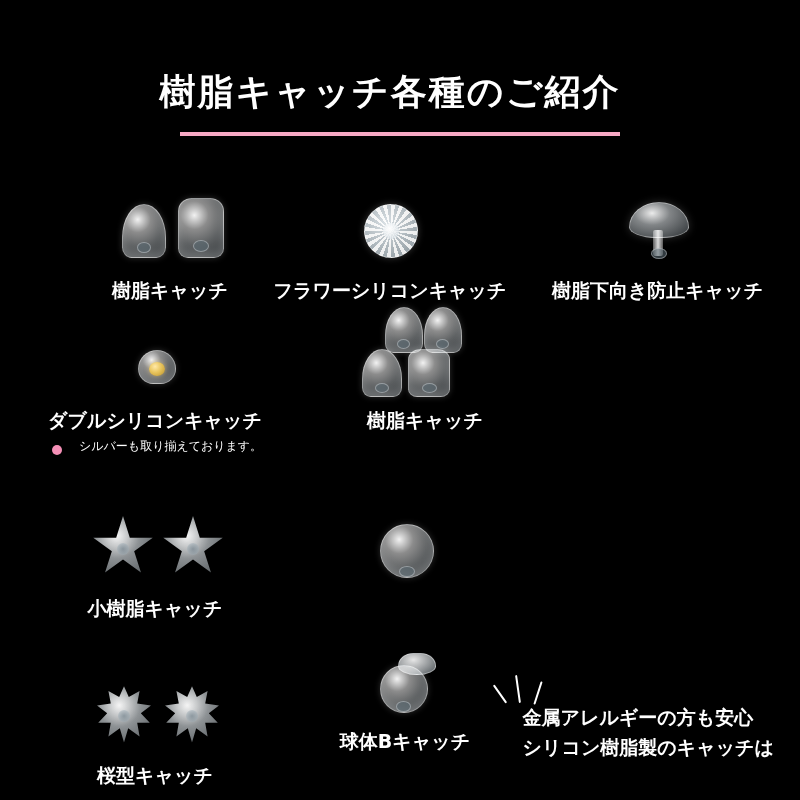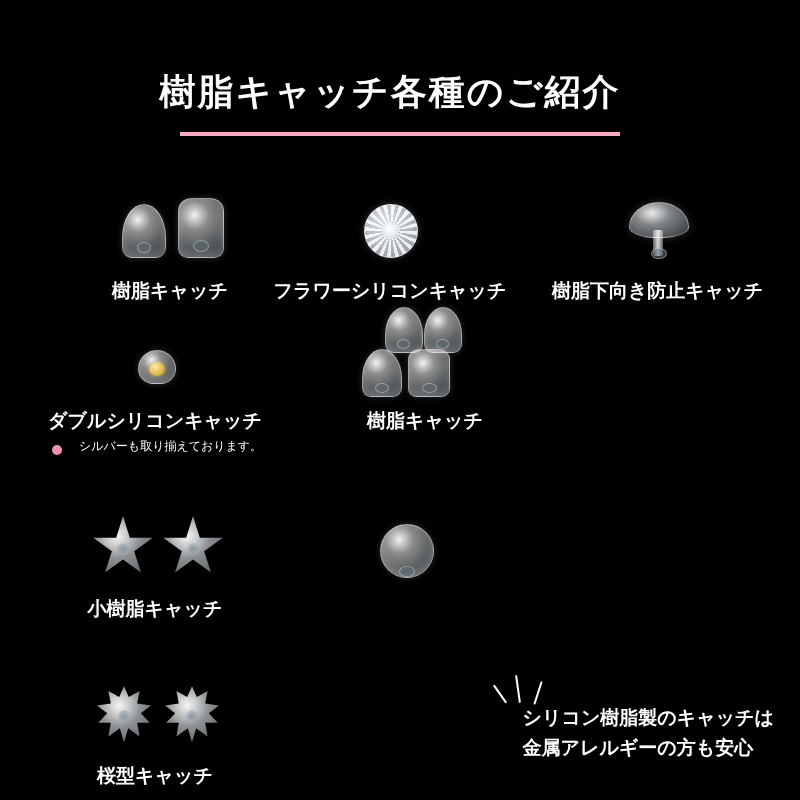--- a/index.html
+++ b/index.html
@@ -311,24 +311,32 @@
   <div class="item" style="left:30px; top:679px; width:250px;">
     <div class="art" style="width:250px; height:76px;">
       <div class="sakura" style="left:64px; top:6px; width:60px; height:60px;"></div>
       <div class="star-core" style="left:88px; top:31px;"></div>
       <div class="sakura" style="left:132px; top:6px; width:60px; height:60px;"></div>
       <div class="star-core" style="left:156px; top:31px;"></div>
     </div>
     <div class="item-label">桜型キャッチ</div>
   </div>
 
+  <div class="item" style="left:280px; top:645px; width:250px;">
+    <div class="art" style="width:250px; height:76px;">
+      <div class="collar" style="left:118px; top:8px; width:36px; height:20px;"></div>
+      <div class="piece sphere" style="left:100px; top:20px; width:46px; height:46px;"></div>
+      <div class="hole" style="left:116px; top:56px; width:13px; height:9px;"></div>
+    </div>
+    <div class="item-label">球体Bキャッチ</div>
+  </div>
 
   <div class="message">
     <div class="sparkle">
       <div class="spark-line" style="left:6px; top:14px; height:22px; transform:rotate(-35deg);"></div>
       <div class="spark-line" style="left:24px; top:6px; height:28px; transform:rotate(-8deg);"></div>
       <div class="spark-line" style="left:44px; top:12px; height:24px; transform:rotate(18deg);"></div>
     </div>
+    <div>金属アレルギーの方も安心</div>
     <div>シリコン樹脂製のキャッチは</div>
-    <div>金属アレルギーの方も安心</div>
   </div>
 
 </div>
 
 </body></html>

